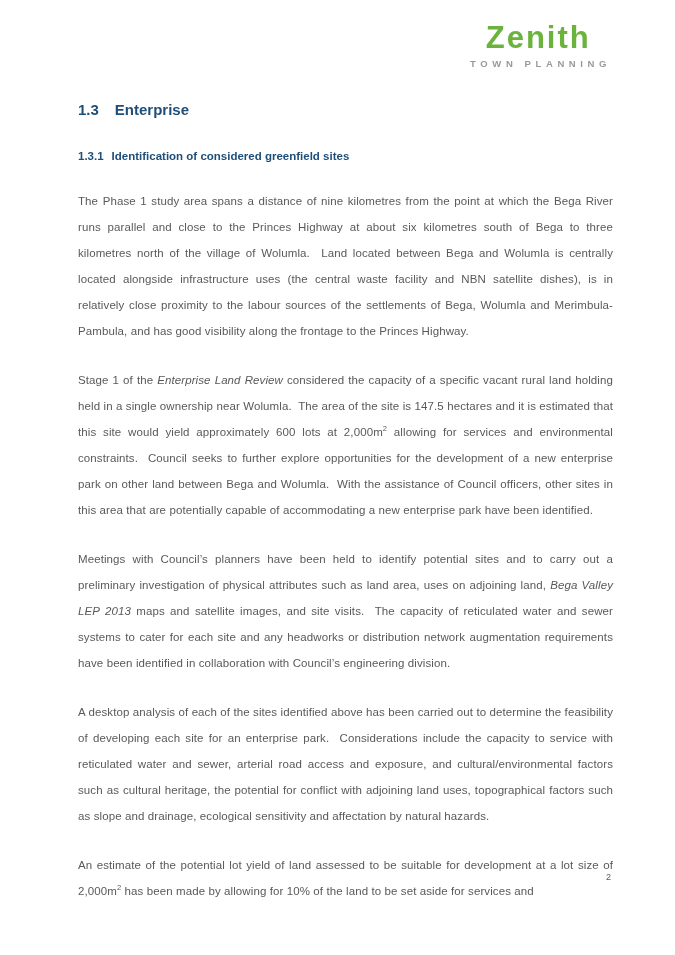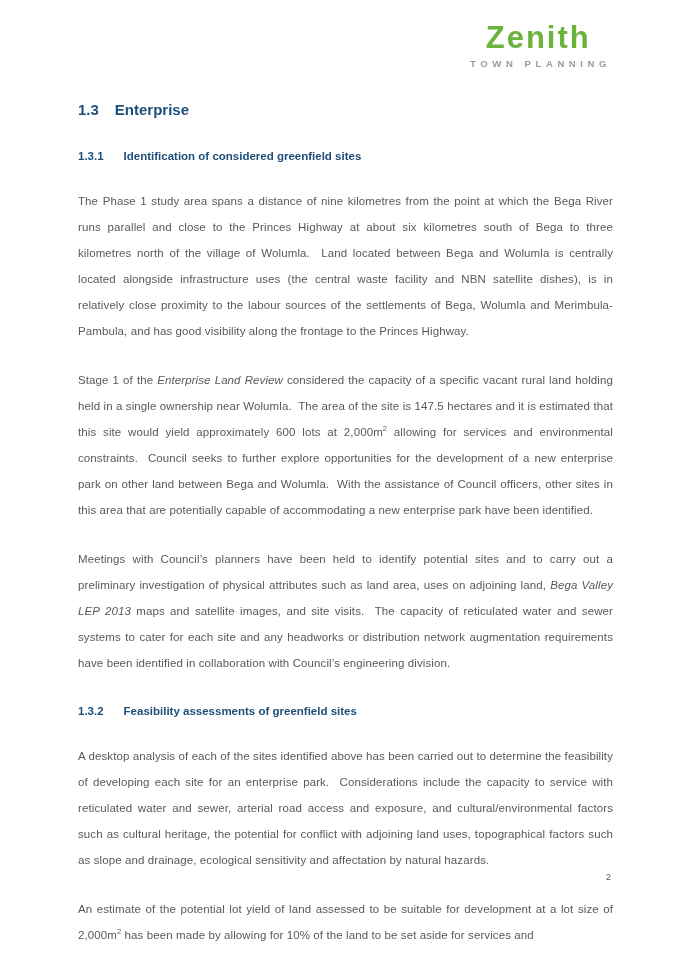--- a/index.html
+++ b/index.html
@@ -41,21 +41,21 @@
     display: flex;
     gap: 16px;
     margin: 32px 0 0 0;
     font-size: 15px;
     font-weight: bold;
     color: #1F4E79;
     line-height: 1.2;
   }
   .h2 {
     display: flex;
-    gap: 20px;
+    gap: 8px;
     margin: 28px 0 24px 0;
     font-size: 11.5px;
     font-weight: bold;
     color: #1F4E79;
     line-height: 1.3;
   }
   .h2.first { margin-top: 30px; }
   p.body {
     font-size: 11.5px;
     color: #595959;
@@ -93,24 +93,20 @@
     <span>1.3.1</span>
     <span>Identification of considered greenfield sites</span>
   </div>
 
   <p class="body">The Phase 1 study area spans a distance of nine kilometres from the point at which the Bega River runs parallel and close to the Princes Highway at about six kilometres south of Bega to three kilometres north of the village of Wolumla.&nbsp; Land located between Bega and Wolumla is centrally located alongside infrastructure uses (the central waste facility and NBN satellite dishes), is in relatively close proximity to the labour sources of the settlements of Bega, Wolumla and Merimbula-Pambula, and has good visibility along the frontage to the Princes Highway.</p>
 
   <p class="body"><span>Stage 1 of the </span><span class="italic">Enterprise Land Review</span><span> considered the capacity of a specific vacant rural land holding held in a single ownership near Wolumla.&nbsp; The area of the site is 147.5 hectares and it is estimated that this site would yield approximately 600 lots at 2,000m</span><sup>2</sup><span> allowing for services and environmental constraints.&nbsp; Council seeks to further explore opportunities for the development of a new enterprise park on other land between Bega and Wolumla.&nbsp; With the assistance of Council officers, other sites in this area that are potentially capable of accommodating a new enterprise park have been identified.</span></p>
 
   <p class="body"><span>Meetings with Council’s planners have been held to identify potential sites and to carry out a preliminary investigation of physical attributes such as land area, uses on adjoining land, </span><span class="italic">Bega Valley LEP 2013</span><span> maps and satellite images, and site visits.&nbsp; The capacity of reticulated water and sewer systems to cater for each site and any headworks or distribution network augmentation requirements have been identified in collaboration with Council’s engineering division.</span></p>
 
-  <div class="h2">
-    <span>1.3.2</span>
-    <span>Feasibility assessments of greenfield sites</span>
-  </div>
 
   <p class="body">A desktop analysis of each of the sites identified above has been carried out to determine the feasibility of developing each site for an enterprise park.&nbsp; Considerations include the capacity to service with reticulated water and sewer, arterial road access and exposure, and cultural/environmental factors such as cultural heritage, the potential for conflict with adjoining land uses, topographical factors such as slope and drainage, ecological sensitivity and affectation by natural hazards.</p>
 
   <p class="body"><span>An estimate of the potential lot yield of land assessed to be suitable for development at a lot size of 2,000m</span><sup>2</sup><span> has been made by allowing for 10% of the land to be set aside for services and</span></p>
 
   <div class="pageno">2</div>
 
 </div>
 
 </body></html>

